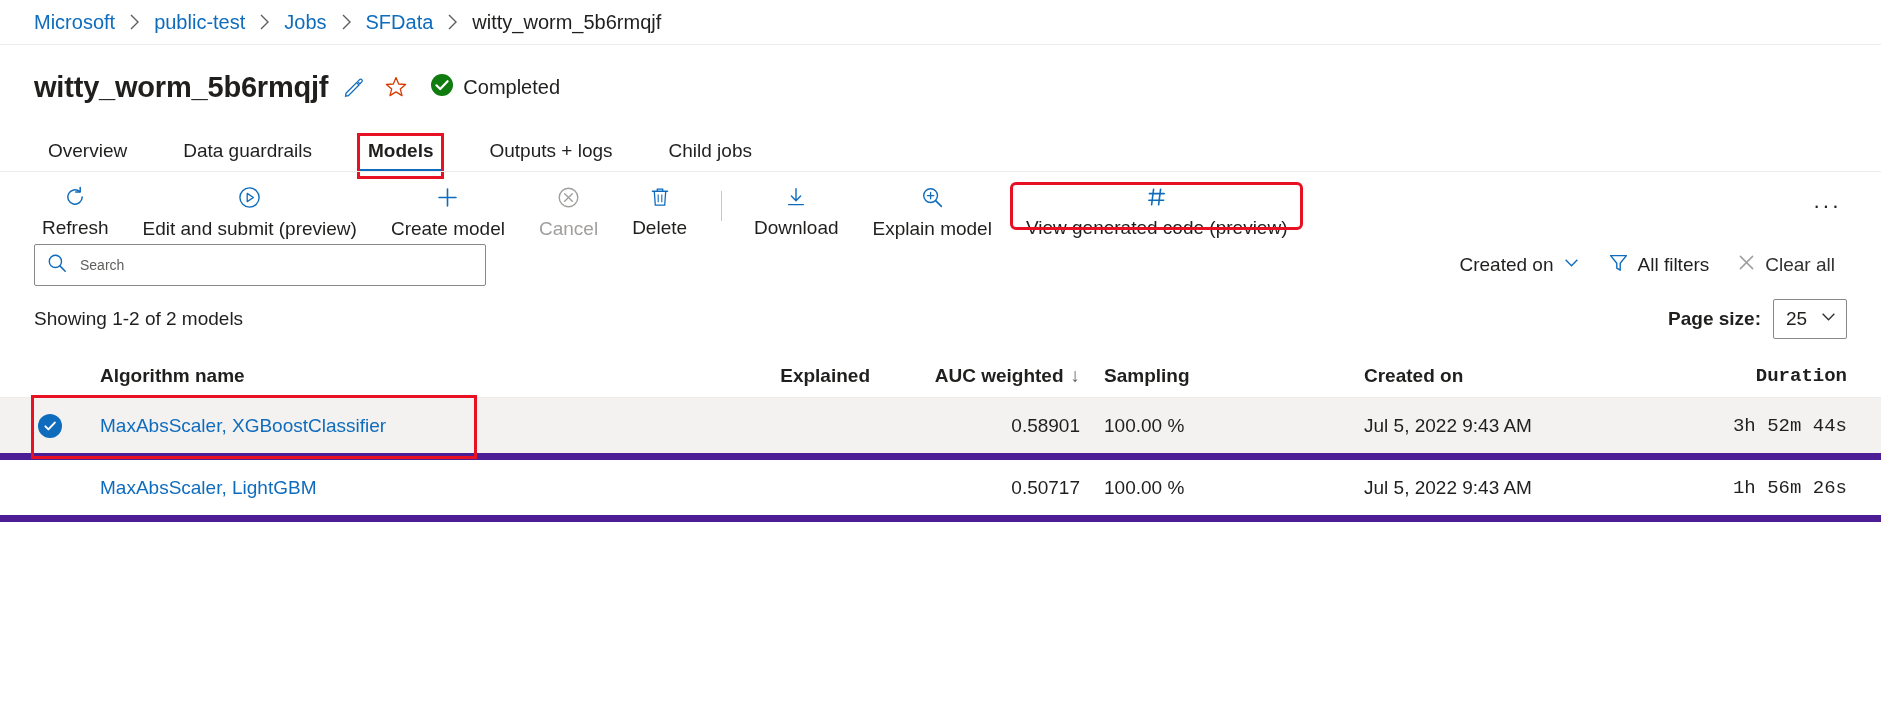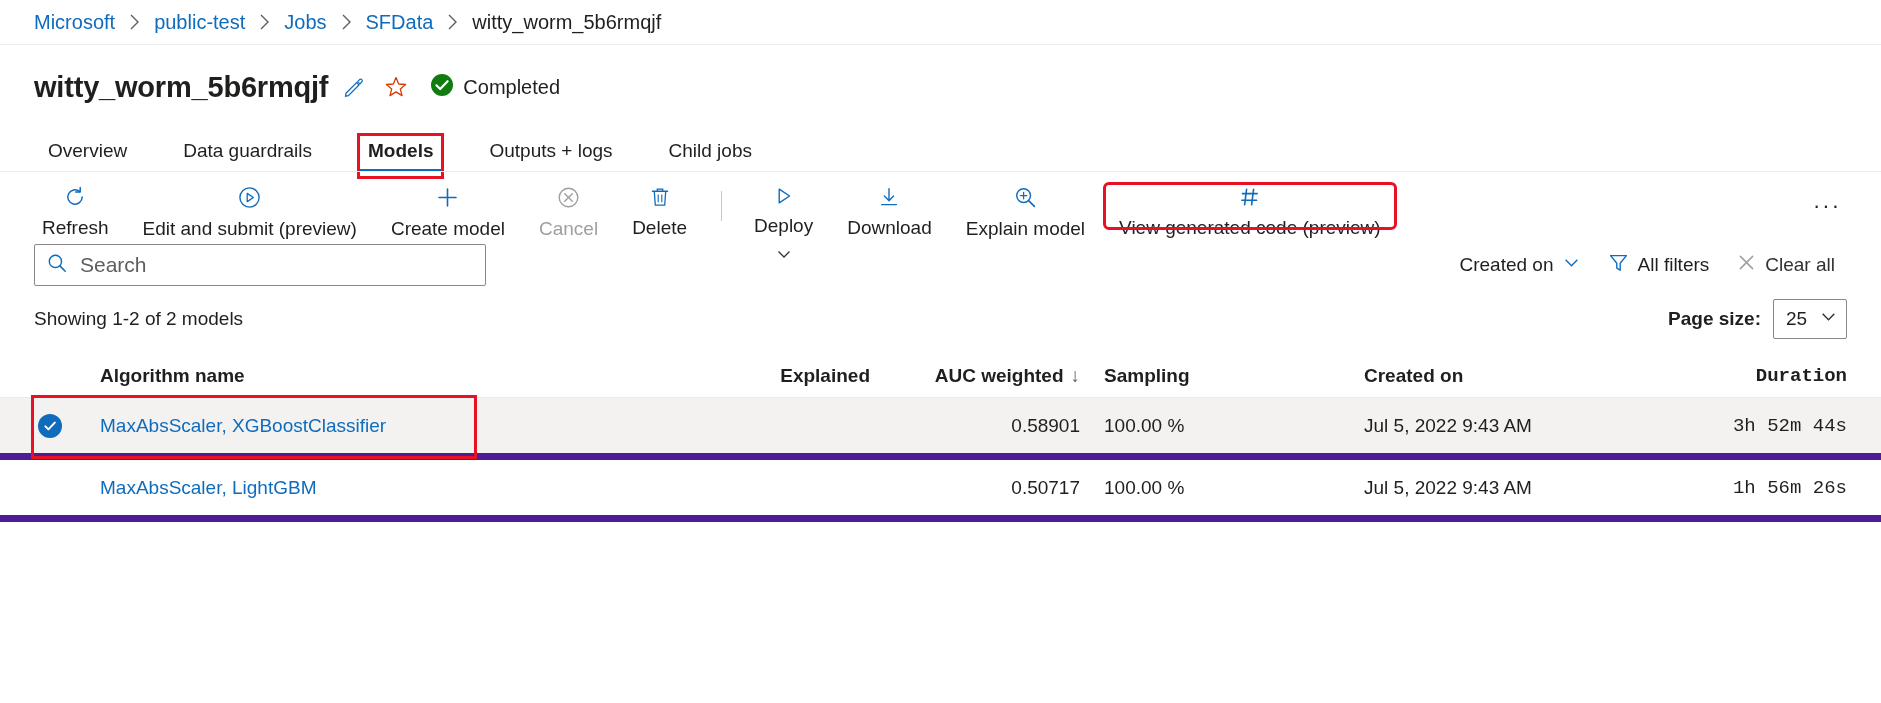--- a/index.html
+++ b/index.html
@@ -115,21 +115,21 @@
     padding: 0 34px 0 34px; height: 54px; margin-top: 4px;
   }
   .searchbox {
     display: flex; align-items: center; gap: 11px;
     width: 452px; height: 42px;
     border: 1px solid #8a8886; border-radius: 2px;
     padding: 0 12px; background: #fff;
   }
   .searchbox input {
     border: none; outline: none; flex: 1;
-    font-size: 21px; font-family: "Liberation Sans", sans-serif;
+    font-size: 14px; font-family: "Liberation Sans", sans-serif;
     color: #201f1e; background: transparent;
   }
   .searchbox input::placeholder { color: #605e5c; }
   .filter-right { margin-left: auto; display: flex; align-items: center; gap: 4px; }
   .filter-btn {
     display: inline-flex; align-items: center; gap: 9px;
     height: 40px; padding: 0 12px; font-size: 19px; color: #201f1e;
     cursor: pointer; white-space: nowrap; background: transparent; border: none;
     border-radius: 2px;
   }
@@ -314,33 +314,20 @@
           <path d="M8.3 5.2 L8.3 3.2 L13.7 3.2 L13.7 5.2" fill="none" stroke="#0f6cbd" stroke-width="1.3"></path>
           <path d="M5.3 5.2 L6.3 19.2 L15.7 19.2 L16.7 5.2" fill="none" stroke="#0f6cbd" stroke-width="1.3"></path>
           <path d="M9.2 8.4 L9.2 16.2 M12.8 8.4 L12.8 16.2" stroke="#0f6cbd" stroke-width="1.1"></path>
         </svg>
       </span>
       <span>Delete</span>
     </button>
 
     <div class="cmd-sep"></div>
 
-    <button class="cmd">
-      <span class="glyph">
-        <svg width="20" height="20" viewBox="0 0 20 20">
-          <path d="M5.2 3.2 L15.6 10 L5.2 16.8 Z" fill="none" stroke="#0f6cbd" stroke-width="1.4" stroke-linejoin="round"></path>
-        </svg>
-      </span>
-      <span>Deploy</span>
-      <span class="glyph" style="width:18px">
-        <svg width="16" height="16" viewBox="0 0 16 16">
-            <path d="M2.5 5.5 L8 11 L13.5 5.5" fill="none" stroke="#323130" stroke-width="1.3"></path>
-          </svg>
-      </span>
-    </button>
 
     <button class="cmd">
       <span class="glyph">
         <svg width="22" height="22" viewBox="0 0 22 22">
           <path d="M11 2.6 L11 14.4 M6.4 10 L11 14.8 L15.6 10" fill="none" stroke="#0f6cbd" stroke-width="1.4" stroke-linecap="round" stroke-linejoin="round"></path>
           <path d="M3.6 18.6 L18.4 18.6" stroke="#0f6cbd" stroke-width="1.4" stroke-linecap="round"></path>
         </svg>
       </span>
       <span>Download</span>
     </button>

